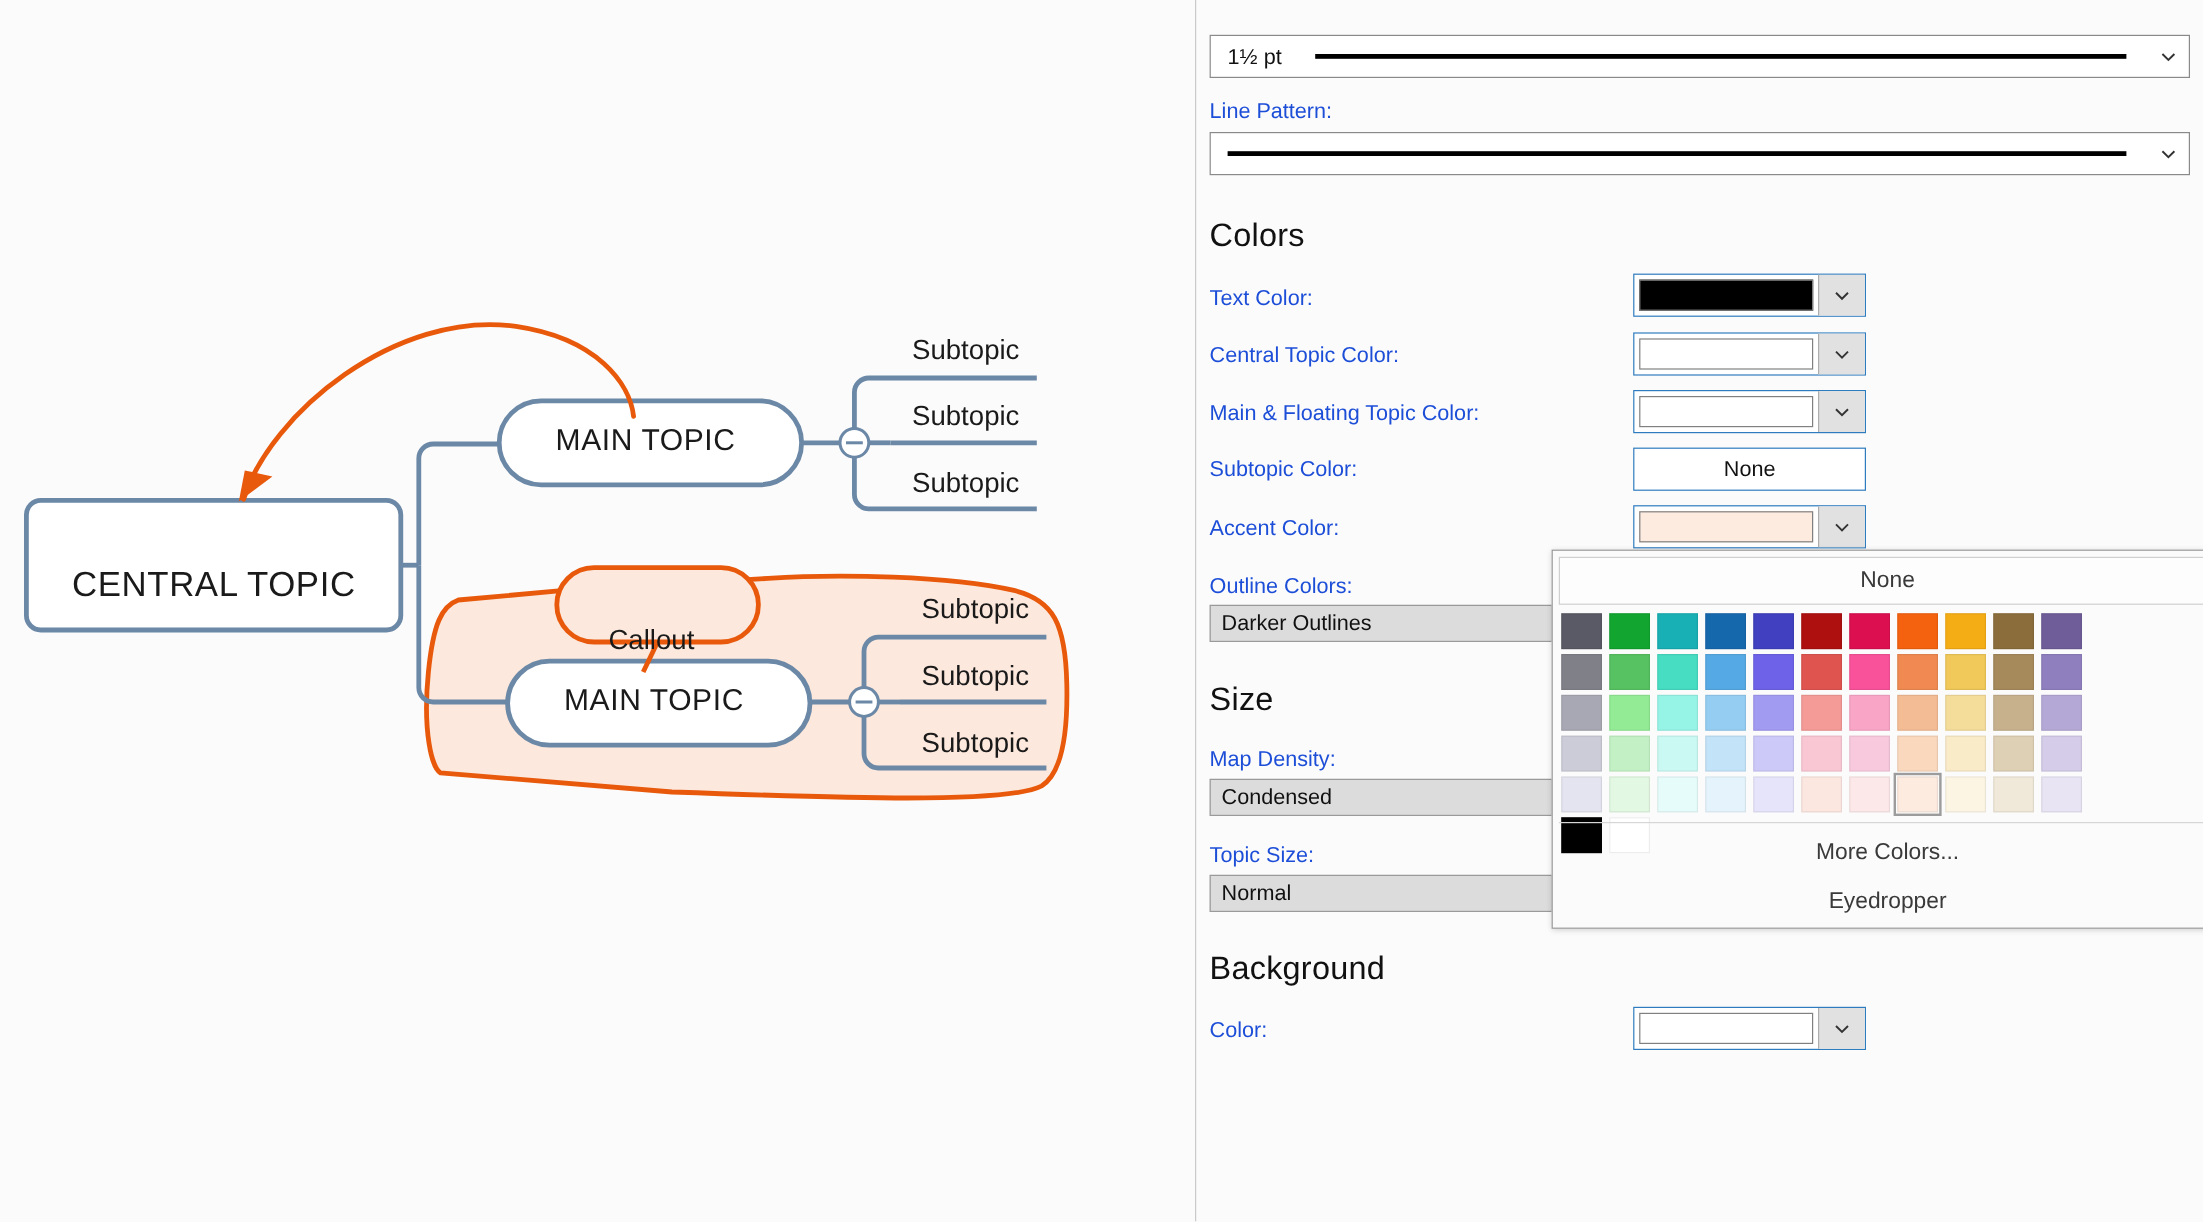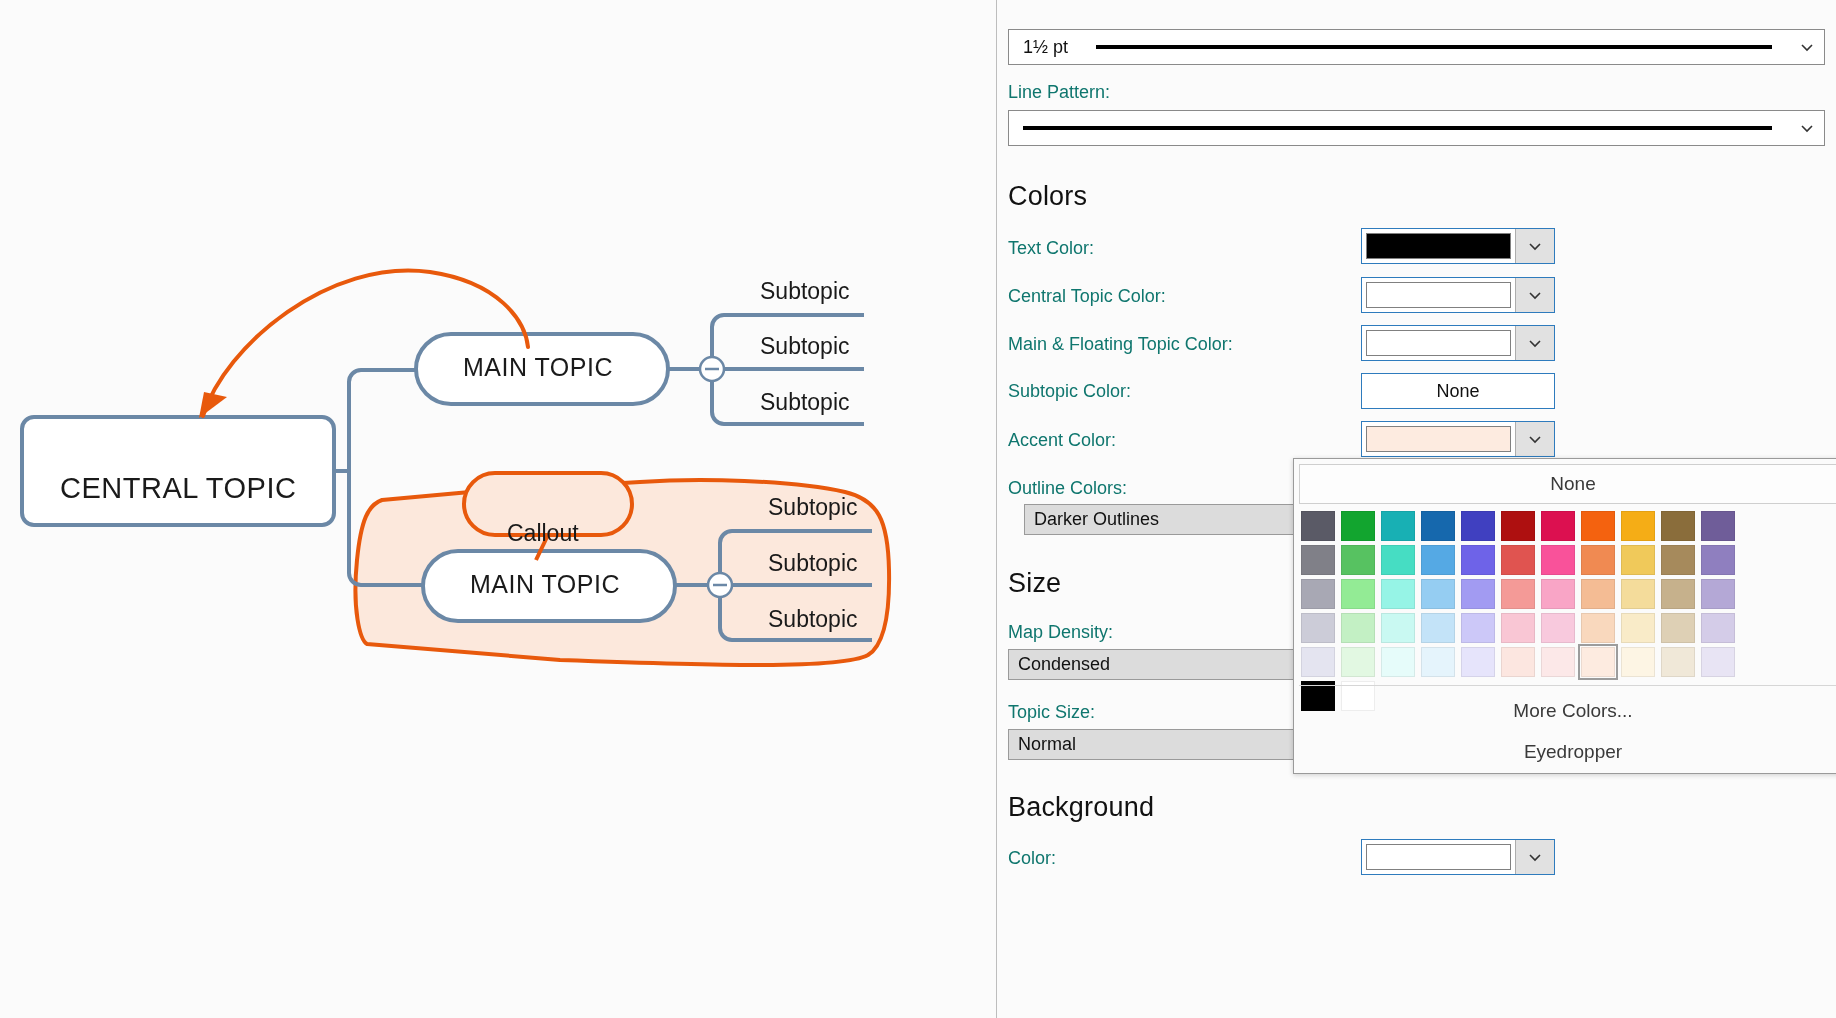--- a/index.html
+++ b/index.html
@@ -40,21 +40,21 @@
 
   .sec-title{
     position:absolute;
     font-size:27px;
     color:#111;
     letter-spacing:.2px;
   }
   .lbl{
     position:absolute;
     font-size:18px;
-    color:#0f766e;
+    color:#1d4ed8;
     white-space:nowrap;
   }
 
   
   .combo{
     position:absolute;
     display:flex;
     border:1px solid #2e7bbd;
     background:#fff;
     box-sizing:border-box;
@@ -268,21 +268,21 @@
       <div class="combo" style="left:364px;top:394px;width:194px;">
         <div class="sw" style="background:#fdebe0;"></div>
         <div class="arrow">
           <svg width="18" height="18" viewBox="0 0 18 18">
               <path d="M4 7 L9 12 L14 7" fill="none" stroke="#333" stroke-width="1.6"></path>
             </svg>
         </div>
       </div>
 
       <div class="lbl" style="left:11px;top:451px;">Outline Colors:</div>
-      <div class="flat" style="left:27px;top:477px;width:286px;">
+      <div class="flat" style="left:11px;top:477px;width:286px;">
         <span>Darker Outlines</span>
       </div>
 
       <div class="sec-title" style="left:11px;top:541px;">Size</div>
 
       <div class="lbl" style="left:11px;top:595px;">Map Density:</div>
       <div class="flat" style="left:11px;top:622px;width:286px;">
         <span>Condensed</span>
       </div>
 

